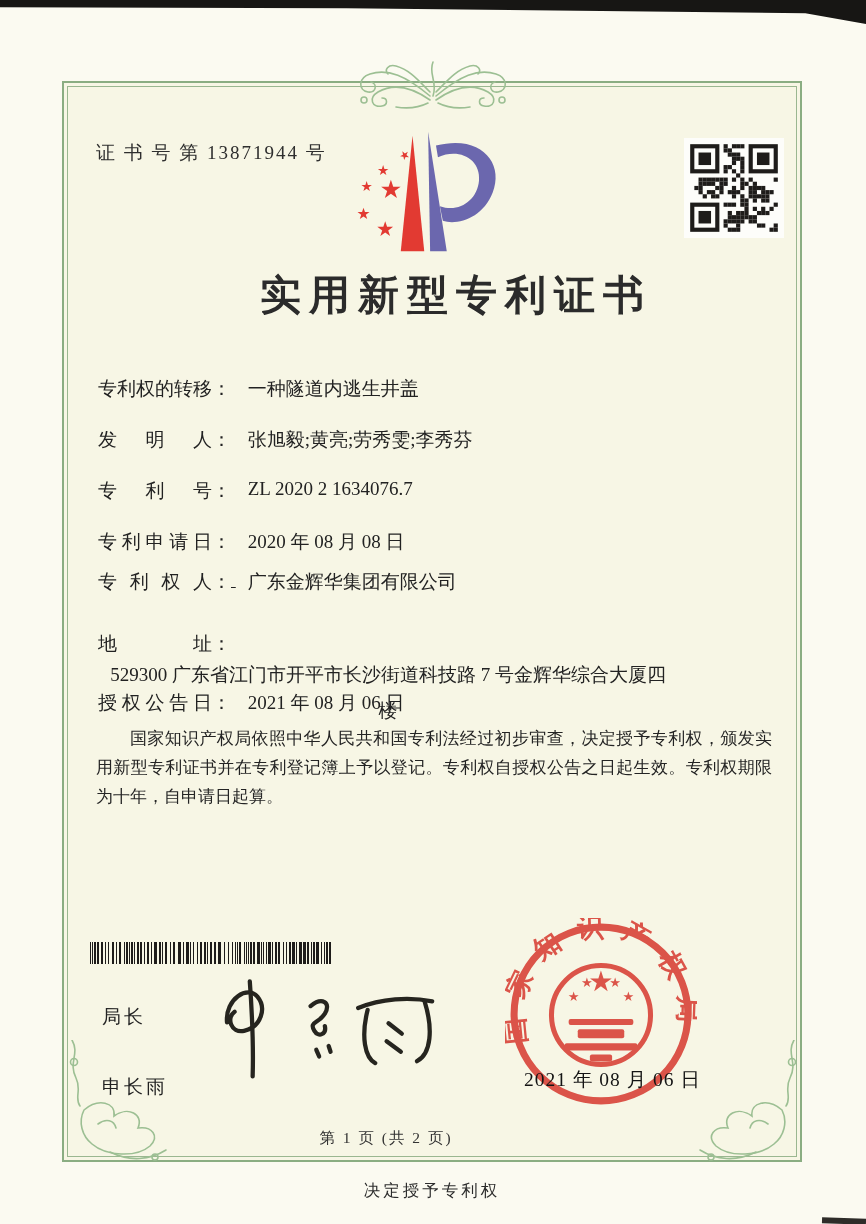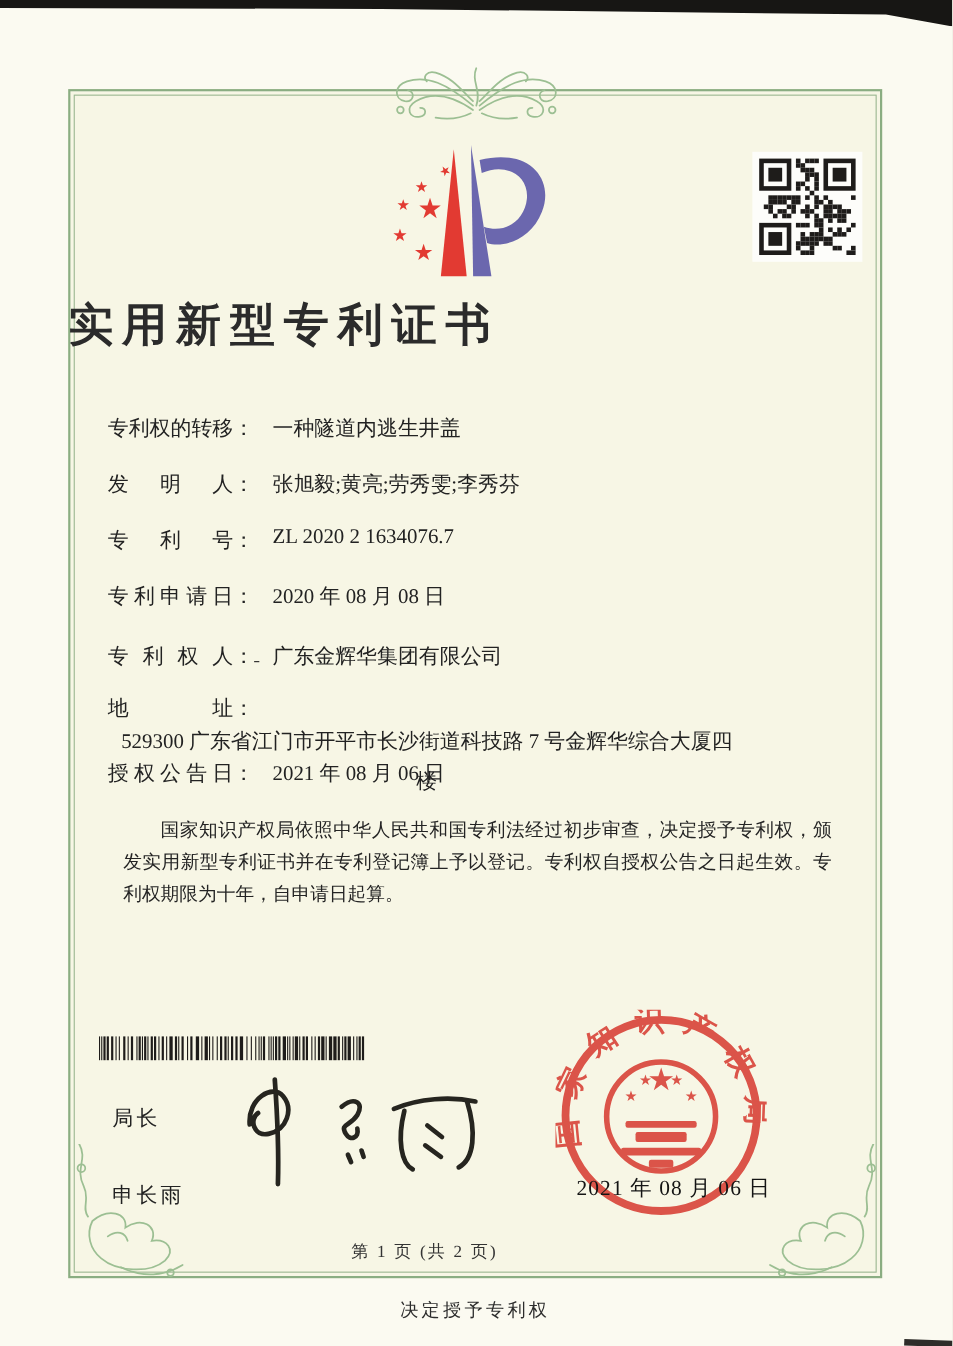--- a/index.html
+++ b/index.html
@@ -19,37 +19,37 @@
   .ornament{position:absolute;color:#9cbf93;}
   .orn-top{left:318px;top:56px;width:230px;height:56px;}
   .orn-bl{left:54px;top:1040px;width:115px;height:125px;}
   .orn-br{left:697px;top:1040px;width:115px;height:125px;transform:scaleX(-1);}
 
   .cert-no{position:absolute;left:96px;top:140px;font-size:19px;letter-spacing:2px;color:#2e2e2e;}
 
   .logo{position:absolute;left:350px;top:126px;width:170px;height:132px;}
   .qr{position:absolute;left:684px;top:138px;width:96px;height:96px;background:#fdfdfa;padding:2px;}
 
-  .title{position:absolute;left:62px;top:268px;width:788px;
+  .title{position:absolute;left:62px;top:268px;width:788px;text-align:center;
          font-size:41px;font-weight:700;letter-spacing:8px;color:#2b2b2b;}
 
   .fields{position:absolute;left:98px;top:376px;width:692px;font-size:19px;color:#222;}
   .frow{position:absolute;left:0;white-space:nowrap;}
   .frow.wrap{white-space:normal;}
   .flabel{display:inline-block;width:114px;text-align:justify;text-align-last:justify;vertical-align:top;}
   .flabel.short{width:95px;}
   .fcolon{display:inline-block;vertical-align:top;}
   .fvalue{display:inline-block;margin-left:12px;vertical-align:top;}
   .fvalue.addr{width:556px;line-height:36px;text-align:center;}
   .fgroup2{position:absolute;left:356px;top:0;}
-  .r0{top:0;} .r1{top:51px;} .r2{top:102px;} .r3{top:153px;} .r4{top:208px;text-decoration:underline;} .r5{top:255px;} .r6{top:314px;}
+  .r0{top:0;} .r1{top:51px;} .r2{top:102px;} .r3{top:153px;} .r4{top:193px;text-decoration:underline;} .r5{top:255px;} .r6{top:314px;}
 
   .paras{position:absolute;left:96px;top:724px;width:676px;font-size:17px;line-height:29px;
          text-align:justify;color:#242424;}
-  .paras p{margin:16px;text-indent:2em;}
+  .paras p{margin:0;text-indent:2em;}
 
   .barcode{position:absolute;left:90px;top:942px;width:246px;height:22px;}
 
   .sig-title{position:absolute;left:102px;top:1004px;font-size:19px;letter-spacing:3px;color:#222;}
   .sig-name{position:absolute;left:102px;top:1074px;font-size:19px;letter-spacing:3px;color:#222;}
   .sig-script{position:absolute;left:196px;top:970px;width:252px;height:114px;}
 
   .seal{position:absolute;left:505px;top:918px;width:192px;height:192px;opacity:.92;}
   .seal-date{position:absolute;left:524px;top:1066px;font-size:19.5px;letter-spacing:1px;color:#141414;z-index:3;}
 
@@ -92,20 +92,21 @@
     <g stroke="#9cbf93" fill="none" stroke-width="1.6" stroke-linecap="round">
       <path d="M18 0 C26 14 14 22 22 38 C28 50 20 58 26 66"></path>
       <circle cx="20" cy="22" r="3.5"></circle>
       <path d="M30 70 C44 58 62 62 60 76 C74 66 90 74 84 88 C98 86 106 96 96 106 C82 118 52 116 38 104 C28 96 24 82 30 70"></path>
       <path d="M44 84 C52 78 60 80 62 88"></path>
       <path d="M56 112 C76 122 96 120 112 110"></path>
       <circle cx="101" cy="117" r="3"></circle>
     </g>
   </svg>
 
+  <div class="cert-no">证 书 号 第 13871944 号</div>
 
   <svg class="logo" viewBox="0 0 170 135">
     <polygon points="62,10 74,128 50,128" fill="#e23a32"></polygon>
     <polygon points="78,6 97,128 80,128" fill="#6b67ae"></polygon>
     <path d="M86 20 C132 8 156 38 144 68 C134 94 108 102 93 97 L90 82 C110 89 128 76 130 56 C132 34 110 22 88 32 Z" fill="#6b67ae"></path>
     <g fill="#e23a32" font-family="'DejaVu Sans',sans-serif" text-anchor="middle">
       <text x="54" y="34" font-size="12" transform="rotate(-30 54 30)">★</text>
       <text x="32" y="50" font-size="14">★</text>
       <text x="40" y="74" font-size="26">★</text>
       <text x="15" y="66" font-size="14">★</text>

